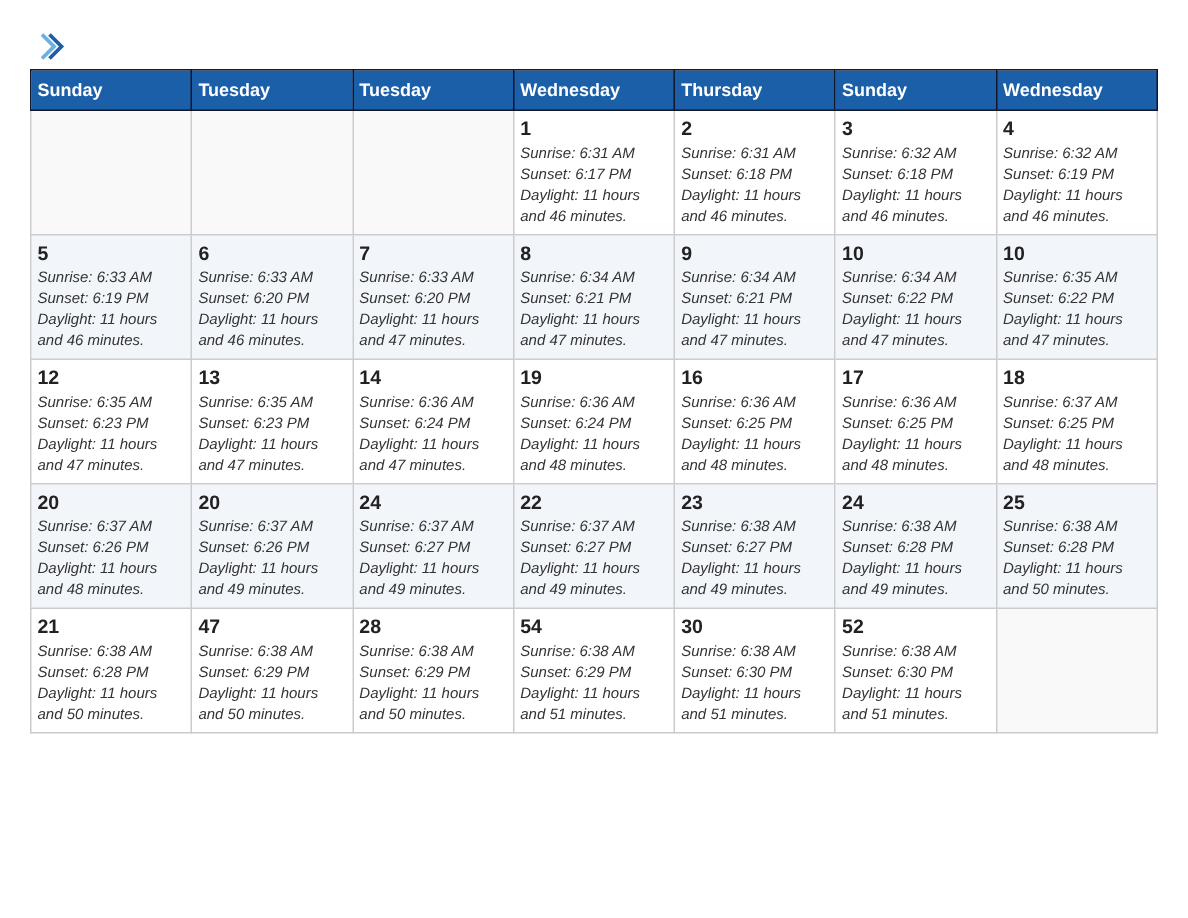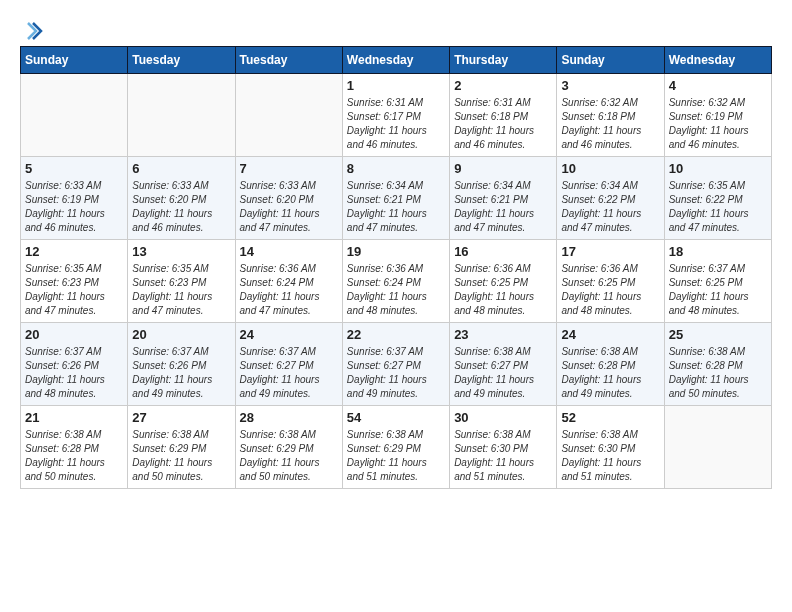--- a/index.html
+++ b/index.html
@@ -267,21 +267,21 @@
         </td>
       </tr>
       <tr>
         <td>
           <div class="day-num">21</div>
           <div class="day-info" style="white-space: pre-line;">Sunrise: 6:38 AM
 Sunset: 6:28 PM
 Daylight: 11 hours and 50 minutes.</div>
         </td>
         <td>
-          <div class="day-num">27</div>
+          <div class="day-num">47</div>
           <div class="day-info" style="white-space: pre-line;">Sunrise: 6:38 AM
 Sunset: 6:29 PM
 Daylight: 11 hours and 50 minutes.</div>
         </td>
         <td>
           <div class="day-num">28</div>
           <div class="day-info" style="white-space: pre-line;">Sunrise: 6:38 AM
 Sunset: 6:29 PM
 Daylight: 11 hours and 50 minutes.</div>
         </td>

